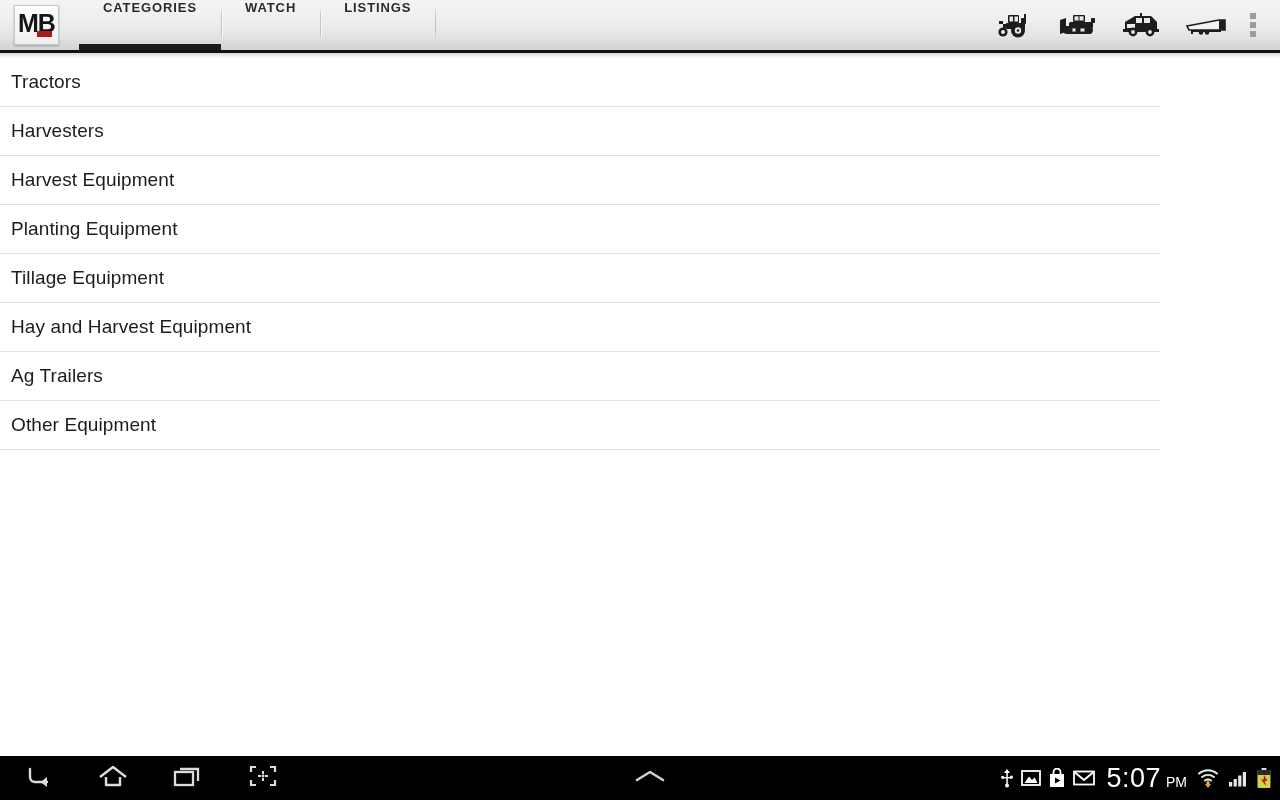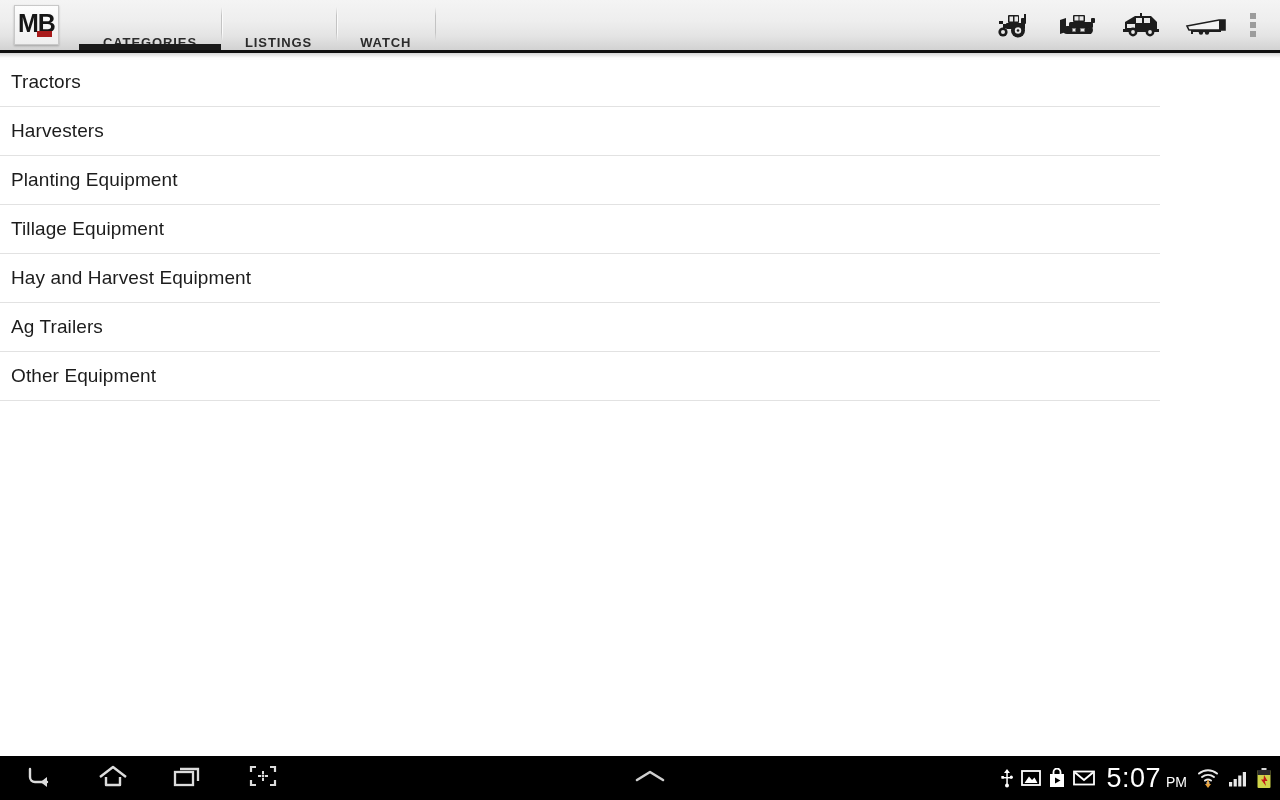--- a/index.html
+++ b/index.html
@@ -43,21 +43,21 @@
     text-align:center;
   }
   .logo-bar{
     position:absolute; right:6px; bottom:7px;
     width:15px; height:6px; background:#a81b1b;
   }
 
   .tabs{ display:flex; align-items:stretch; height:50px; margin-left:20px; }
   .tab{
     position:relative;
-    display:flex; align-items:flex-end; justify-content:center;
+    display:flex; align-items:flex-start; justify-content:center;
     padding:0 24px; height:50px;
     font-size:13px; font-weight:bold; letter-spacing:0.9px;
     color:#2b2b2b; text-transform:uppercase;
     cursor:pointer;
   }
   .tab + .tab::before{
     content:""; position:absolute; left:0; top:7px; bottom:9px; width:1px;
     background:linear-gradient(to bottom, rgba(255,255,255,0) 0%, #c3c3c3 25%, #c3c3c3 75%, rgba(255,255,255,0) 100%);
   }
   .tab + .tab::after{
@@ -149,25 +149,25 @@
     </div>
 
     <div class="tabs">
 
       <div class="tab active">
         <span>CATEGORIES</span>
         <span class="tab-indicator"></span>
       </div>
 
       <div class="tab">
+        <span>WATCH</span>
+      </div>
+
+      <div class="tab">
         <span>LISTINGS</span>
-      </div>
-
-      <div class="tab">
-        <span>WATCH</span>
       </div>
 
       <div class="tab-sep-last"></div>
     </div>
 
     <div class="ab-spacer"></div>
 
     <div class="ab-actions">
 
       <div class="ab-action">
@@ -258,20 +258,23 @@
   <div class="action-bar-shadow"></div>
 
   <div class="list">
     <div class="list-item">
       <span class="list-item-label">Tractors</span>
     </div>
     <div class="list-item">
       <span class="list-item-label">Harvesters</span>
     </div>
     <div class="list-item">
+      <span class="list-item-label">Harvest Equipment</span>
+    </div>
+    <div class="list-item">
       <span class="list-item-label">Planting Equipment</span>
     </div>
     <div class="list-item">
       <span class="list-item-label">Tillage Equipment</span>
     </div>
     <div class="list-item">
       <span class="list-item-label">Hay and Harvest Equipment</span>
     </div>
     <div class="list-item">
       <span class="list-item-label">Ag Trailers</span>

